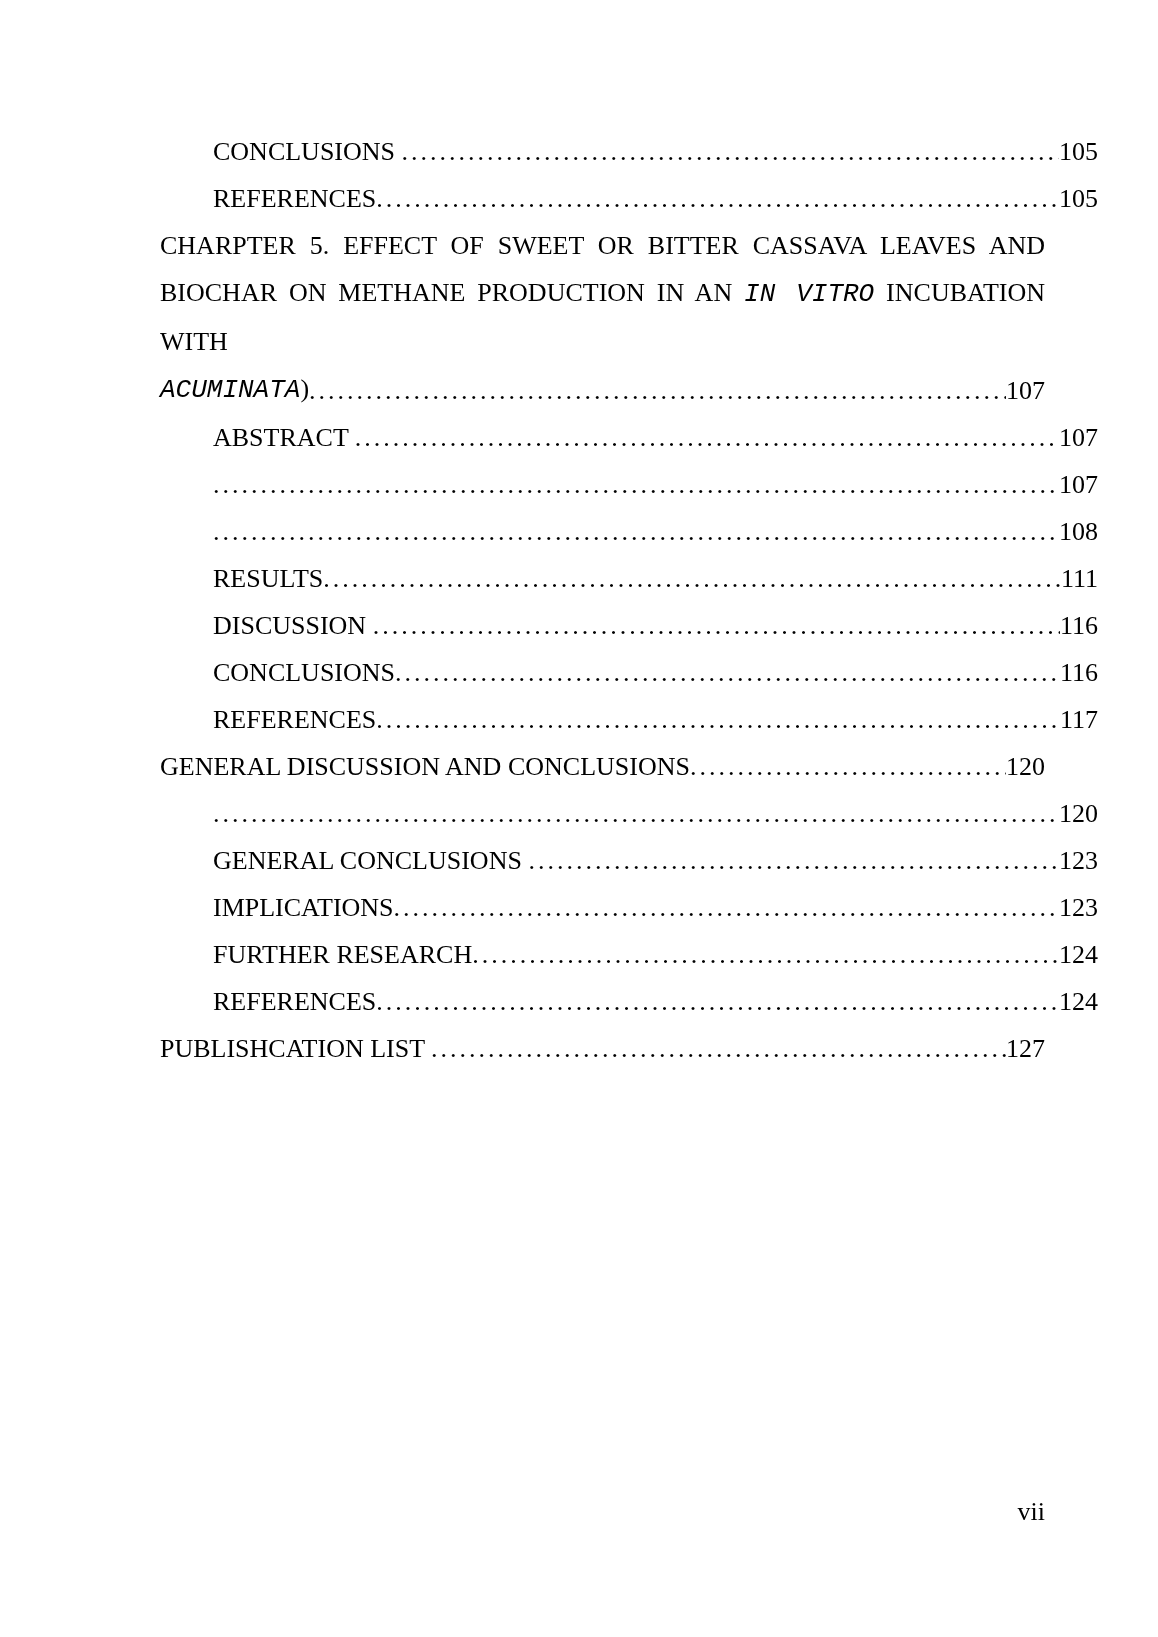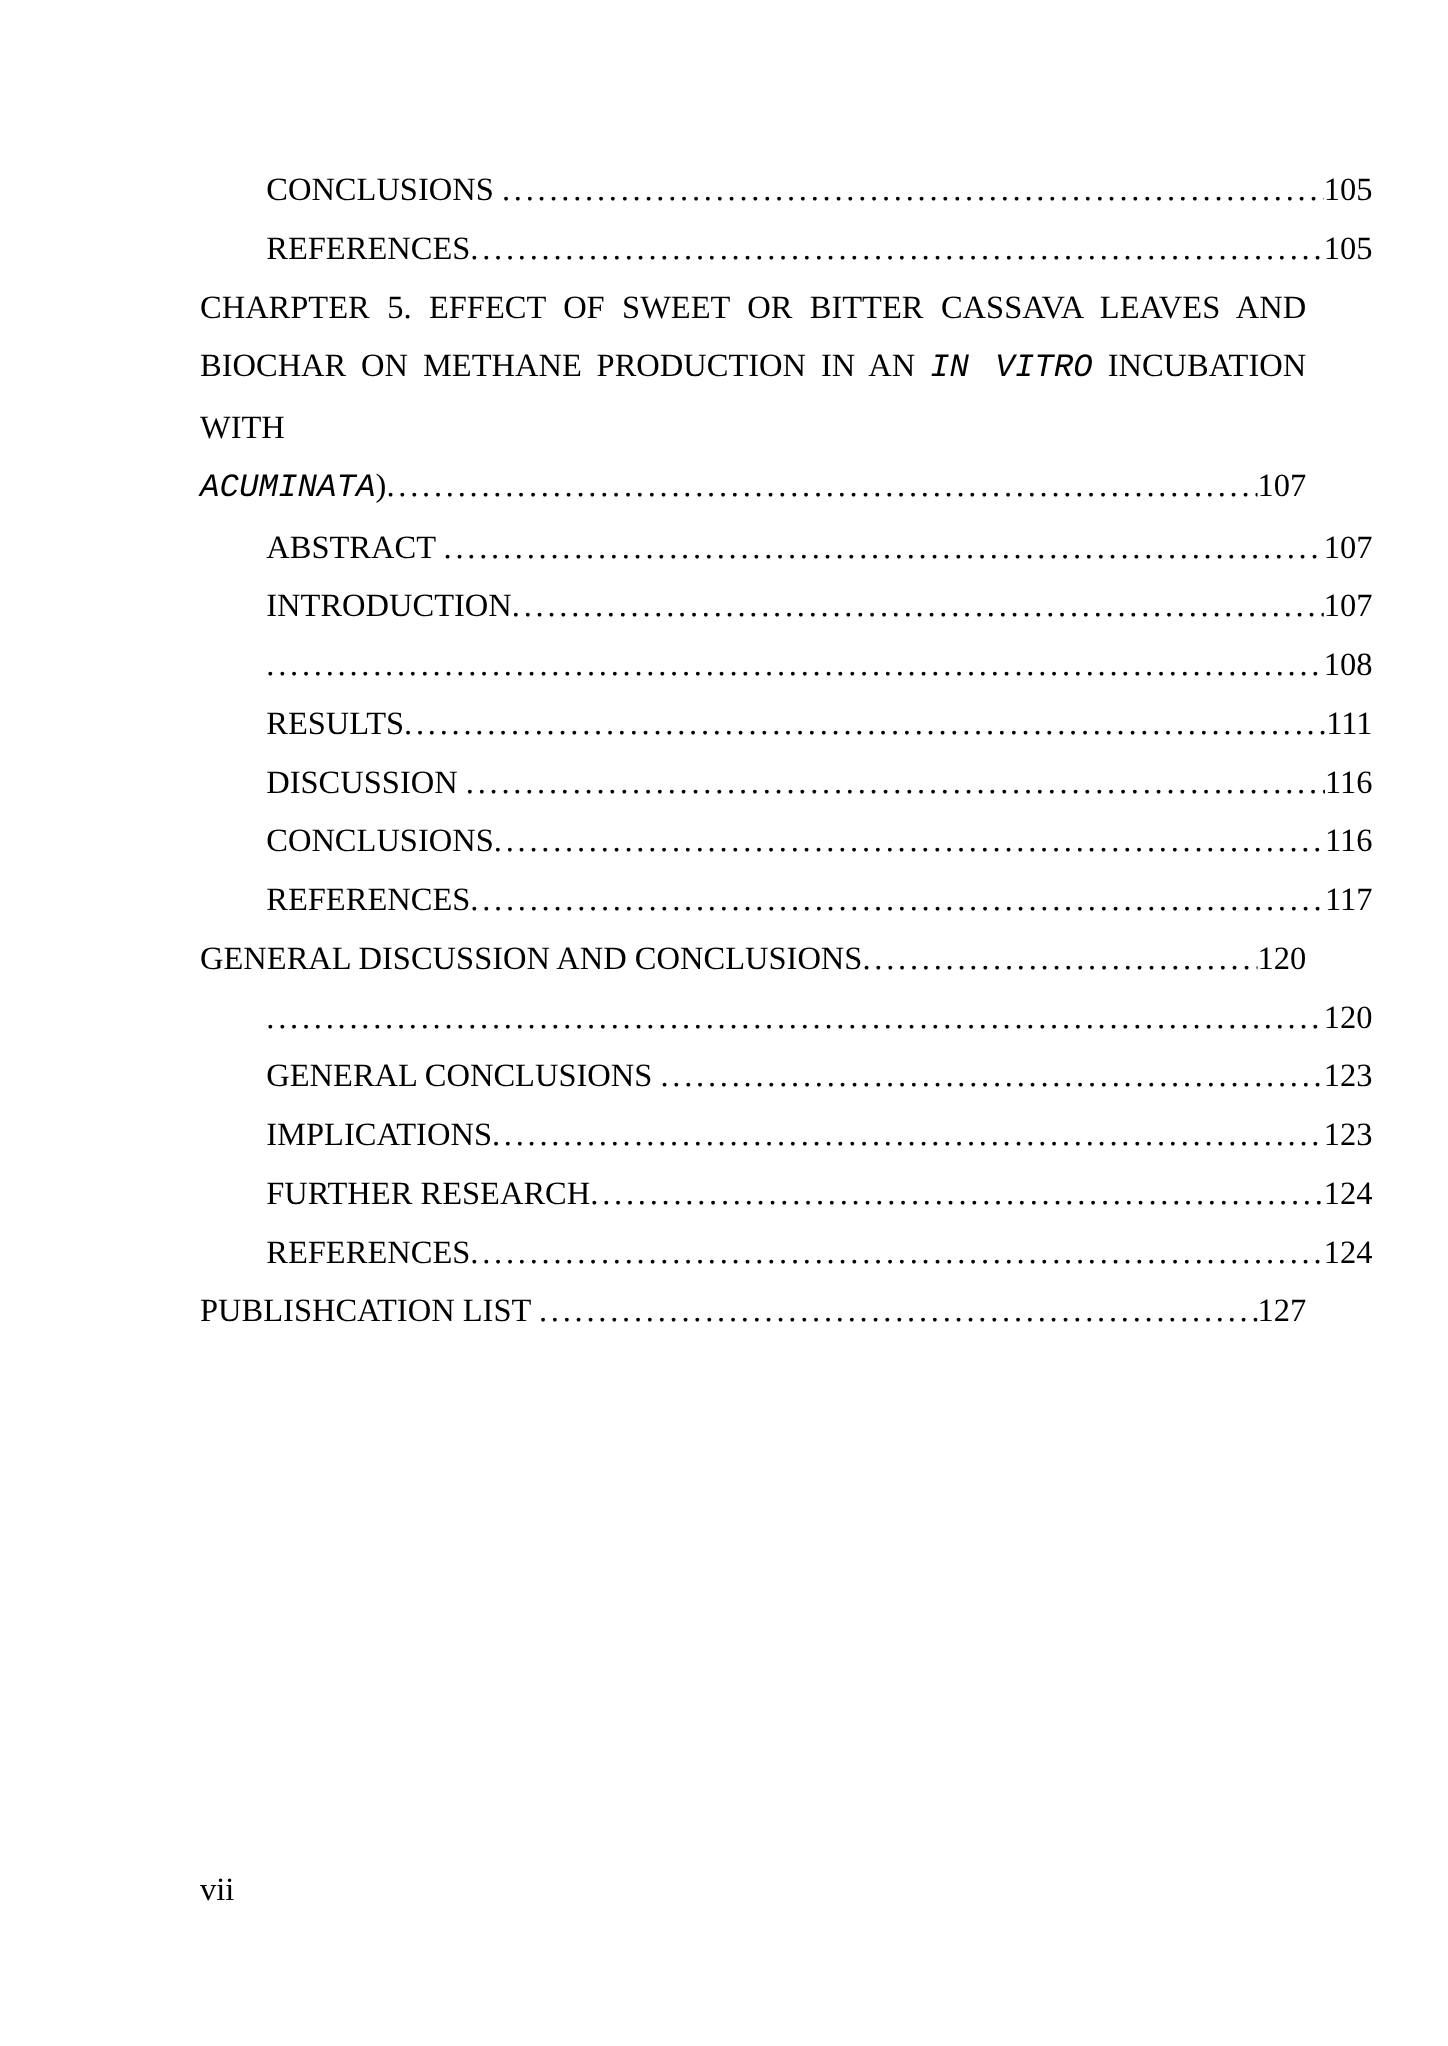--- a/index.html
+++ b/index.html
@@ -26,21 +26,21 @@
   }
   .entry { width: 100%; }
   .entry.l1 { padding-left: 53px; }
   .entry.l0 { padding-left: 0; }
   .jline {
     text-align: justify;
     text-align-last: justify;
   }
   .row {
     display: flex;
-    align-items: flex-start;
+    align-items: flex-end;
     width: 100%;
   }
   .label {
     flex: 0 0 auto;
     white-space: pre;
   }
   .dots {
     flex: 1 1 auto;
     min-width: 0;
     overflow: hidden;
@@ -51,21 +51,21 @@
     flex: 0 0 auto;
     white-space: nowrap;
   }
   .it { font-style: italic; font-family: Liberation Mono, monospace; }
   .footer {
     position: absolute;
     left: 160px;
     top: 1488px;
     width: 885px;
     line-height: 47px;
-    text-align: left;
+    text-align: right;
     font-family: Liberation Serif, serif;
   }
 </style>
 </head>
 <body>
 
 <div class="page">
   <main class="toc" id="toc-root">
       <div class="entry l1">
         <div class="row">
@@ -92,21 +92,20 @@
       </div>
       <div class="entry l1">
         <div class="row">
           <span class="label">ABSTRACT </span>
           <span class="dots">........................................................................................................................................................................................................</span>
           <span class="pageno">107</span>
         </div>
       </div>
       <div class="entry l1">
         <div class="row">
-          <span class="label">INTRODUCTION</span>
           <span class="dots">........................................................................................................................................................................................................</span>
           <span class="pageno">107</span>
         </div>
       </div>
       <div class="entry l1">
         <div class="row">
           <span class="dots">........................................................................................................................................................................................................</span>
           <span class="pageno">108</span>
         </div>
       </div>

